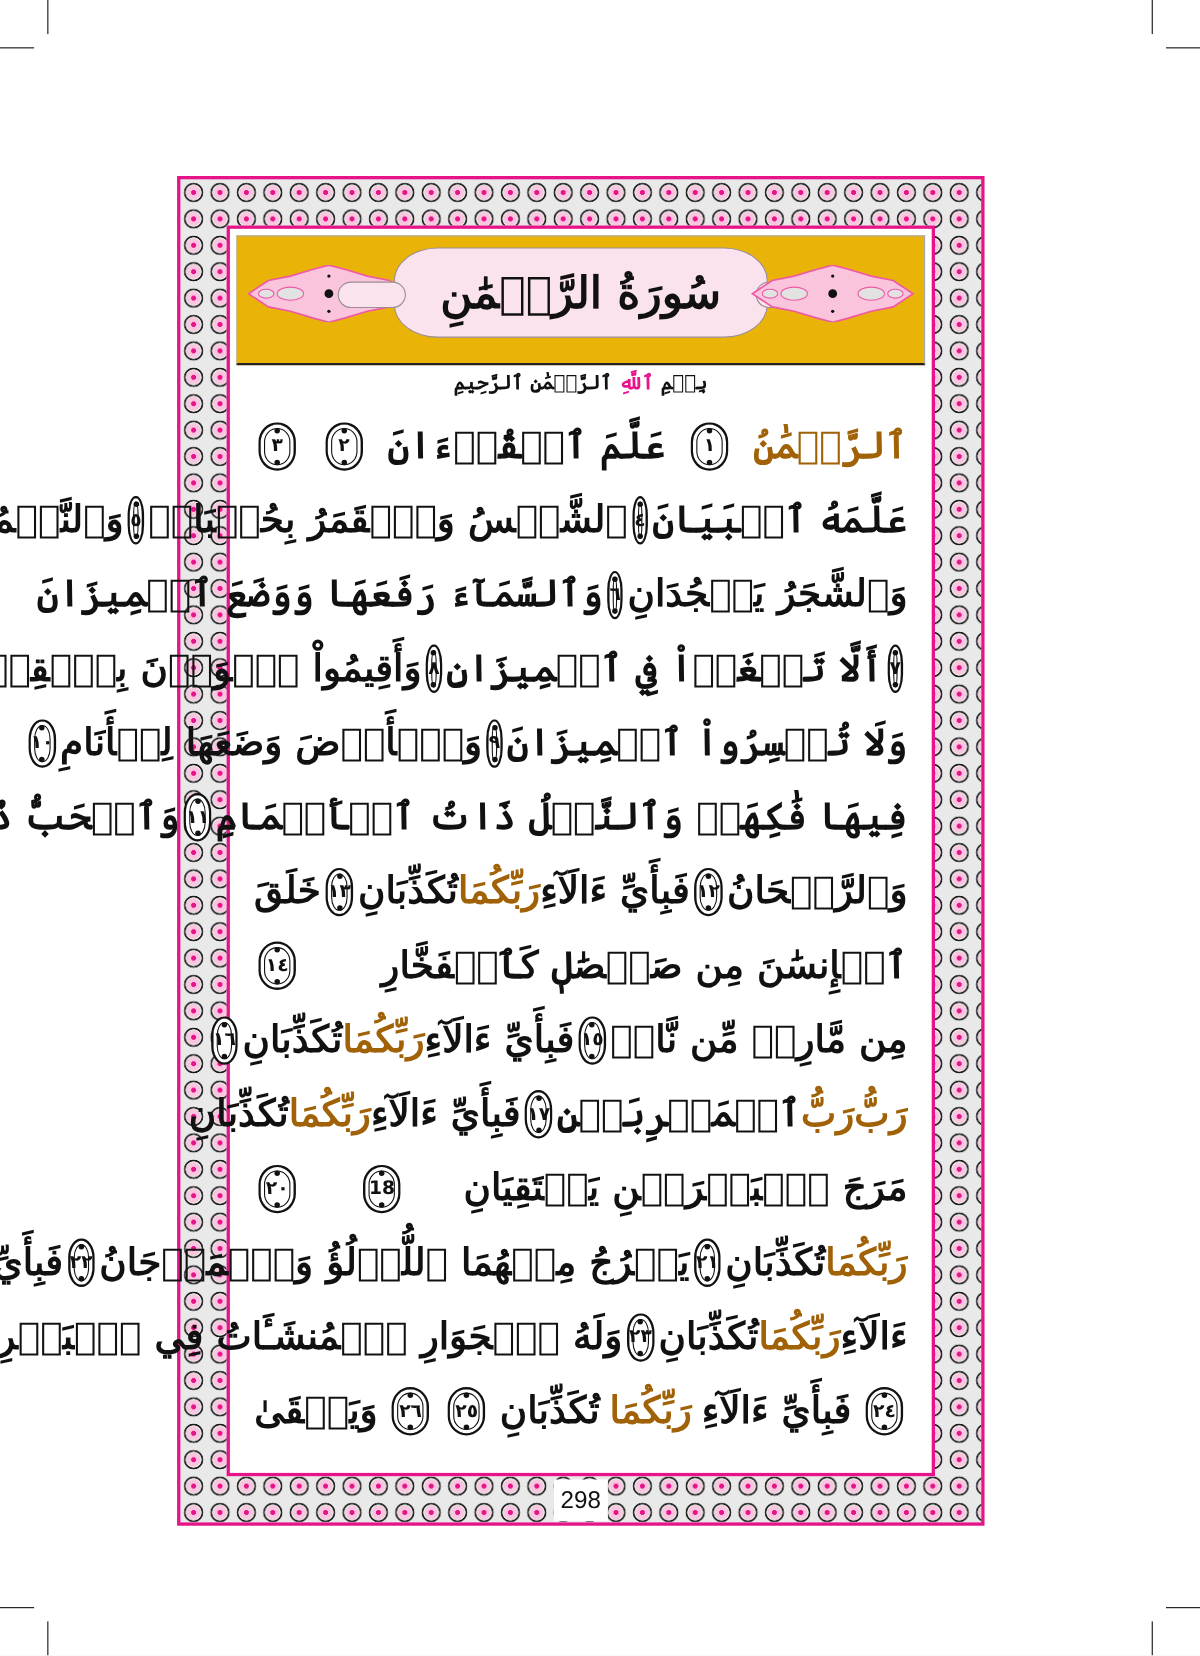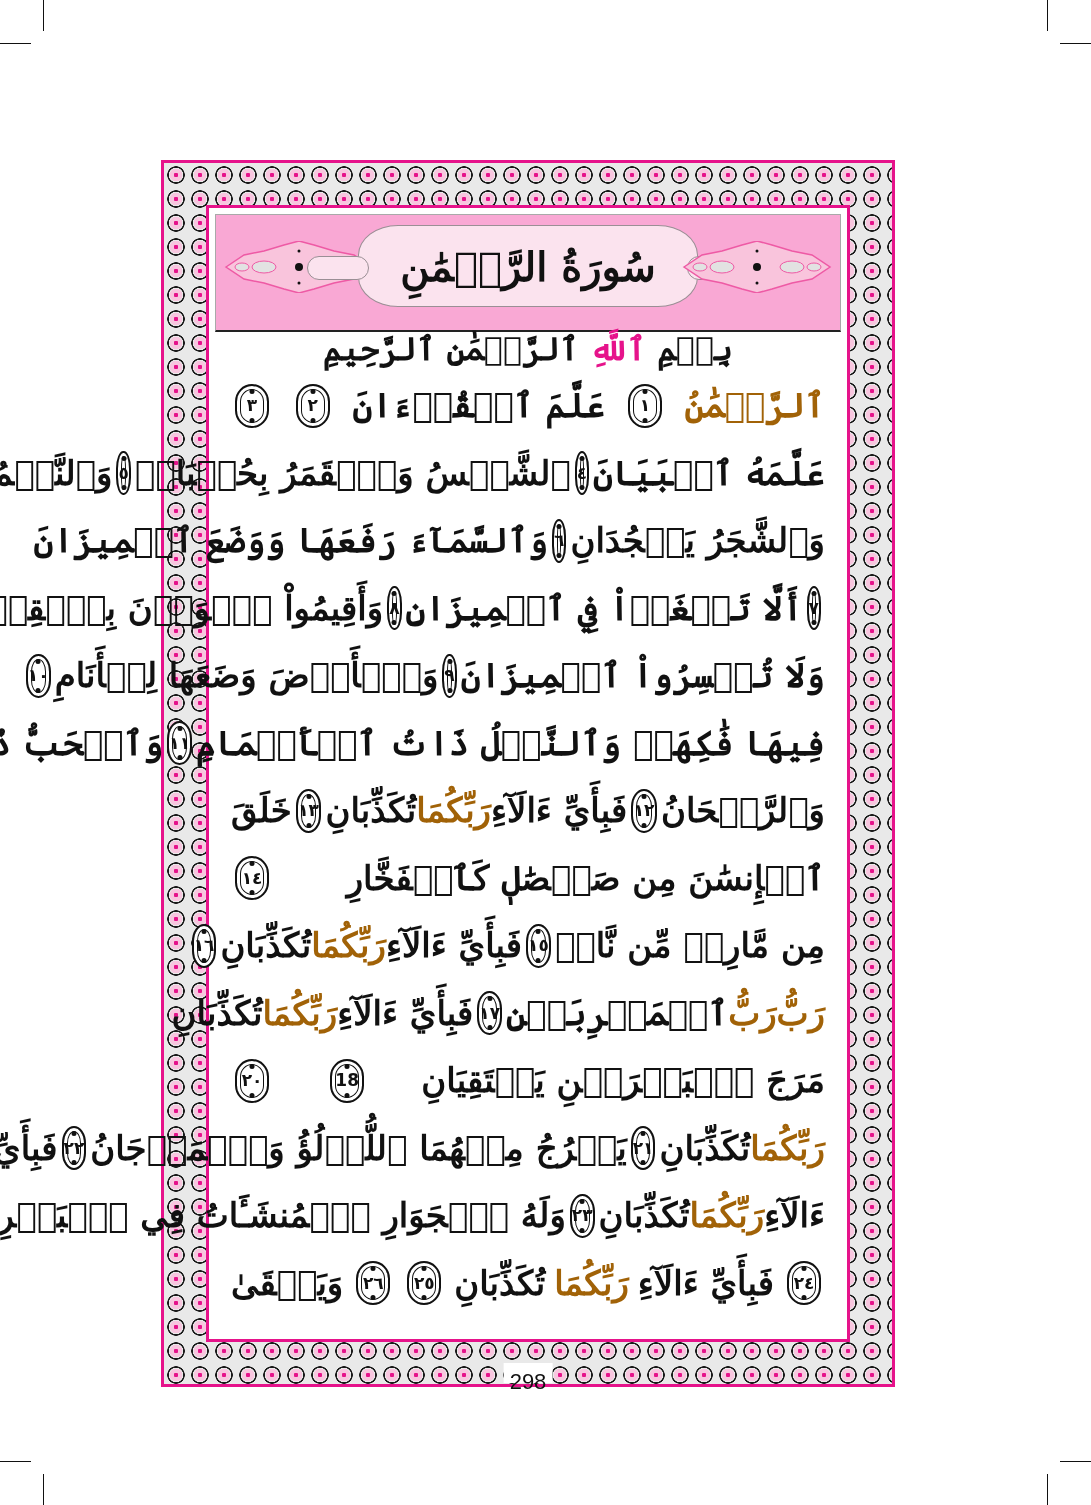--- a/index.html
+++ b/index.html
@@ -31,21 +31,21 @@
     position: absolute; left: 42px; top: 42px; right: 42px; bottom: 42px;
     background: #ffffff;
     border: 3px solid #e6138b;
   }
 
   
   .header-box {
     position: absolute; left: 6px; top: 6px; right: 6px; height: 118px;
     border: 1px solid #a9a9a9;
     border-bottom: 2px solid #222;
-    background: #f9a8d4;
+    background: #eab308;
   }
   .ornament {
     position: absolute; top: 26px; width: 150px; height: 52px;
   }
   .ornament.left { left: 8px; }
   .ornament.right { right: 8px; }
   .cartouche {
     position: absolute; left: 50%; top: 10px; transform: translateX(-50%);
     width: 340px; height: 82px;
     background: #fbe3ee;
@@ -64,21 +64,21 @@
     direction: rtl; position: relative; z-index: 2; font-weight: bold;
   }
 
   
   .text-area {
     position: absolute; left: 22px; right: 22px; top: 118px; bottom: 40px;
     direction: rtl;
   }
   .basmala {
     text-align: center; font-family: "DejaVu Serif", serif;
-    font-size: 32px; height: 46px; line-height: 46px; color: #111; font-weight: bold;
+    font-size: 18px; height: 46px; line-height: 46px; color: #111; font-weight: bold;
   }
   .basmala .accent { color: #e6138b; }
   .line {
     height: 67.5px; line-height: 67.5px;
     font-family: "DejaVu Serif", serif; font-size: 34px; font-weight: bold;
     color: #111; white-space: nowrap;
     text-align: justify; text-align-last: justify;
     display: flex; justify-content: space-between; align-items: center;
   }
   .seg { display: inline-block; }
@@ -95,21 +95,21 @@
     content: ""; position: absolute; left: 50%; width: 5px; height: 5px;
     background: #111; border-radius: 50%; transform: translateX(-50%);
   }
   .marker::before { top: 3px; }
   .marker::after { bottom: 3px; }
 
   
   .page-number {
     position: absolute; left: 50%; bottom: -44px; transform: translateX(-50%);
     background: #ffffff; padding: 0 6px; font-family: "Liberation Sans", sans-serif;
-    font-size: 22px; color: #111; height: 20px; line-height: 38px;
+    font-size: 22px; color: #111; height: 38px; line-height: 38px;
   }
 </style>
 </head>
 <body>
 
 <div class="crop v" style="left:43px; top:0;"></div>
 <div class="crop h" style="left:0; top:43px;"></div>
 <div class="crop v" style="left:1047px; top:0;"></div>
 <div class="crop h" style="left:1060px; top:43px;"></div>
 <div class="crop h" style="left:0; top:1461px;"></div>

